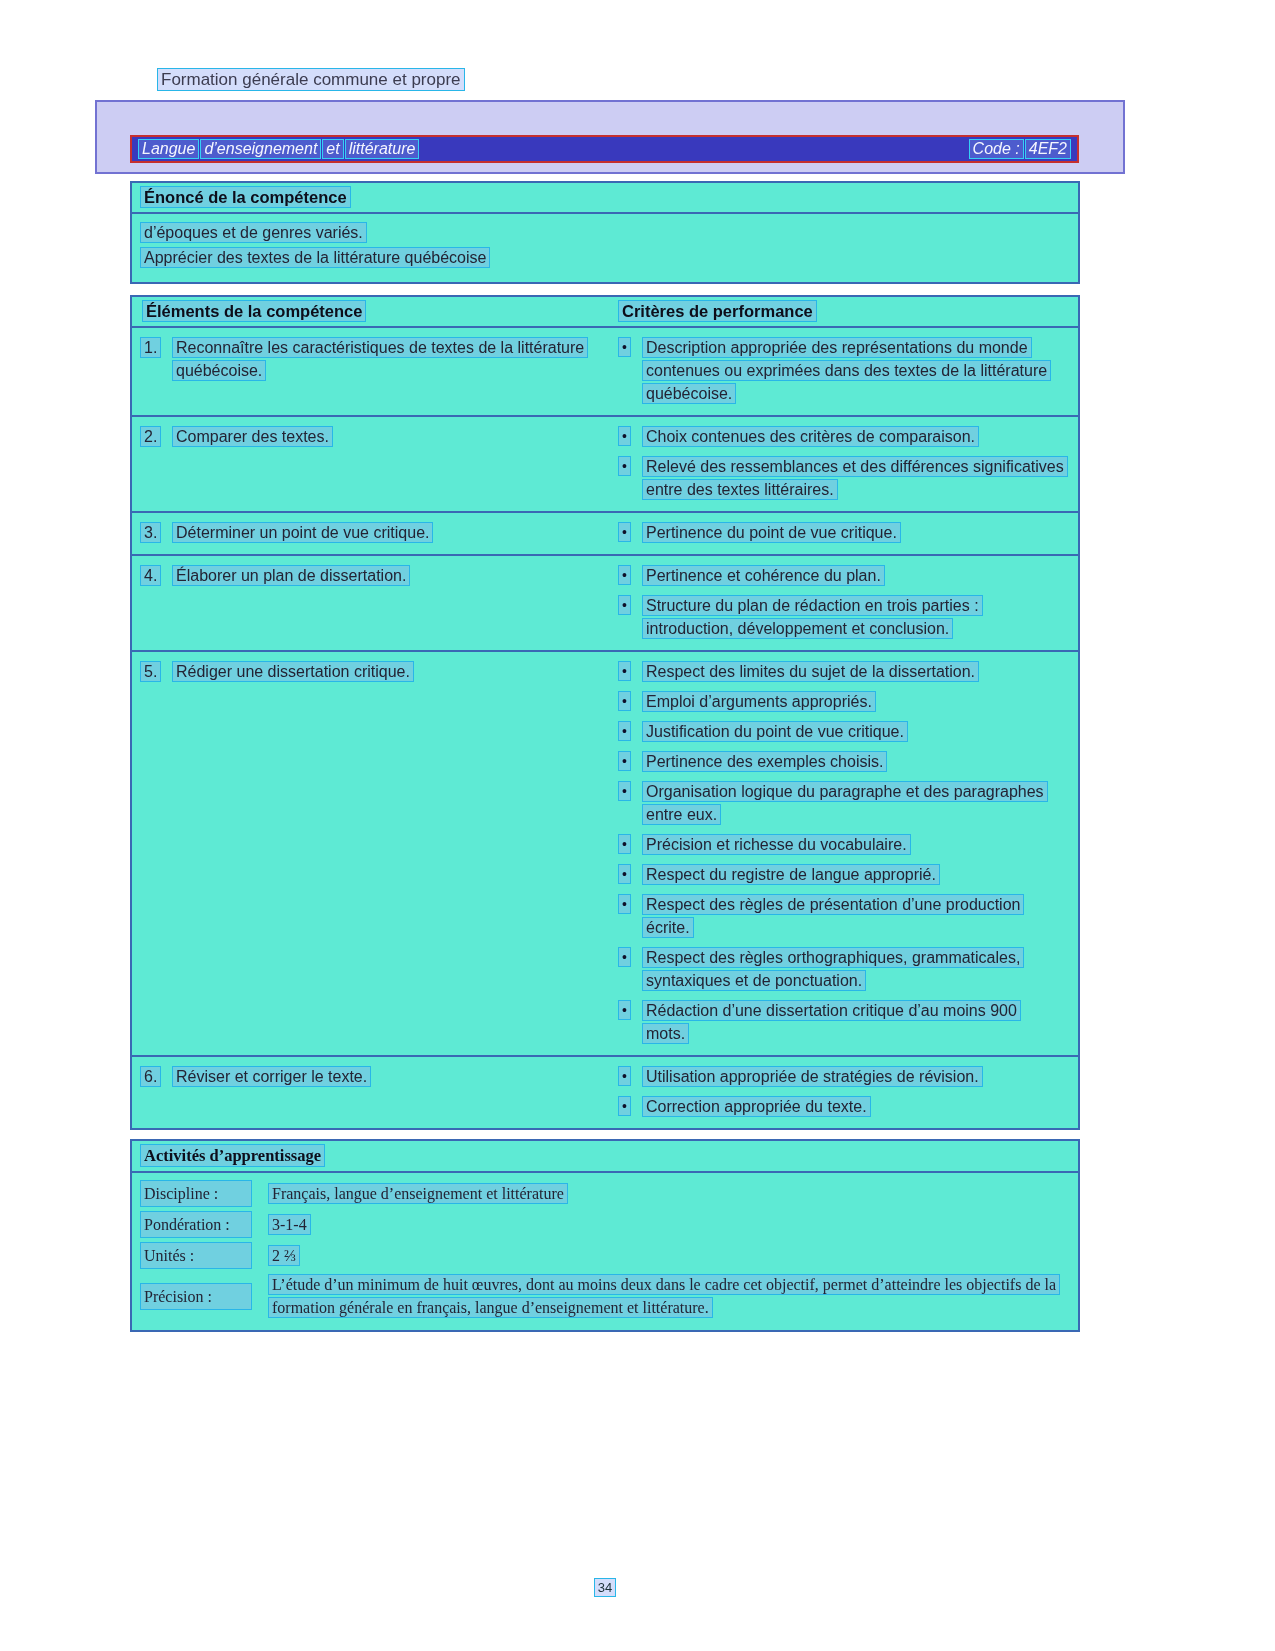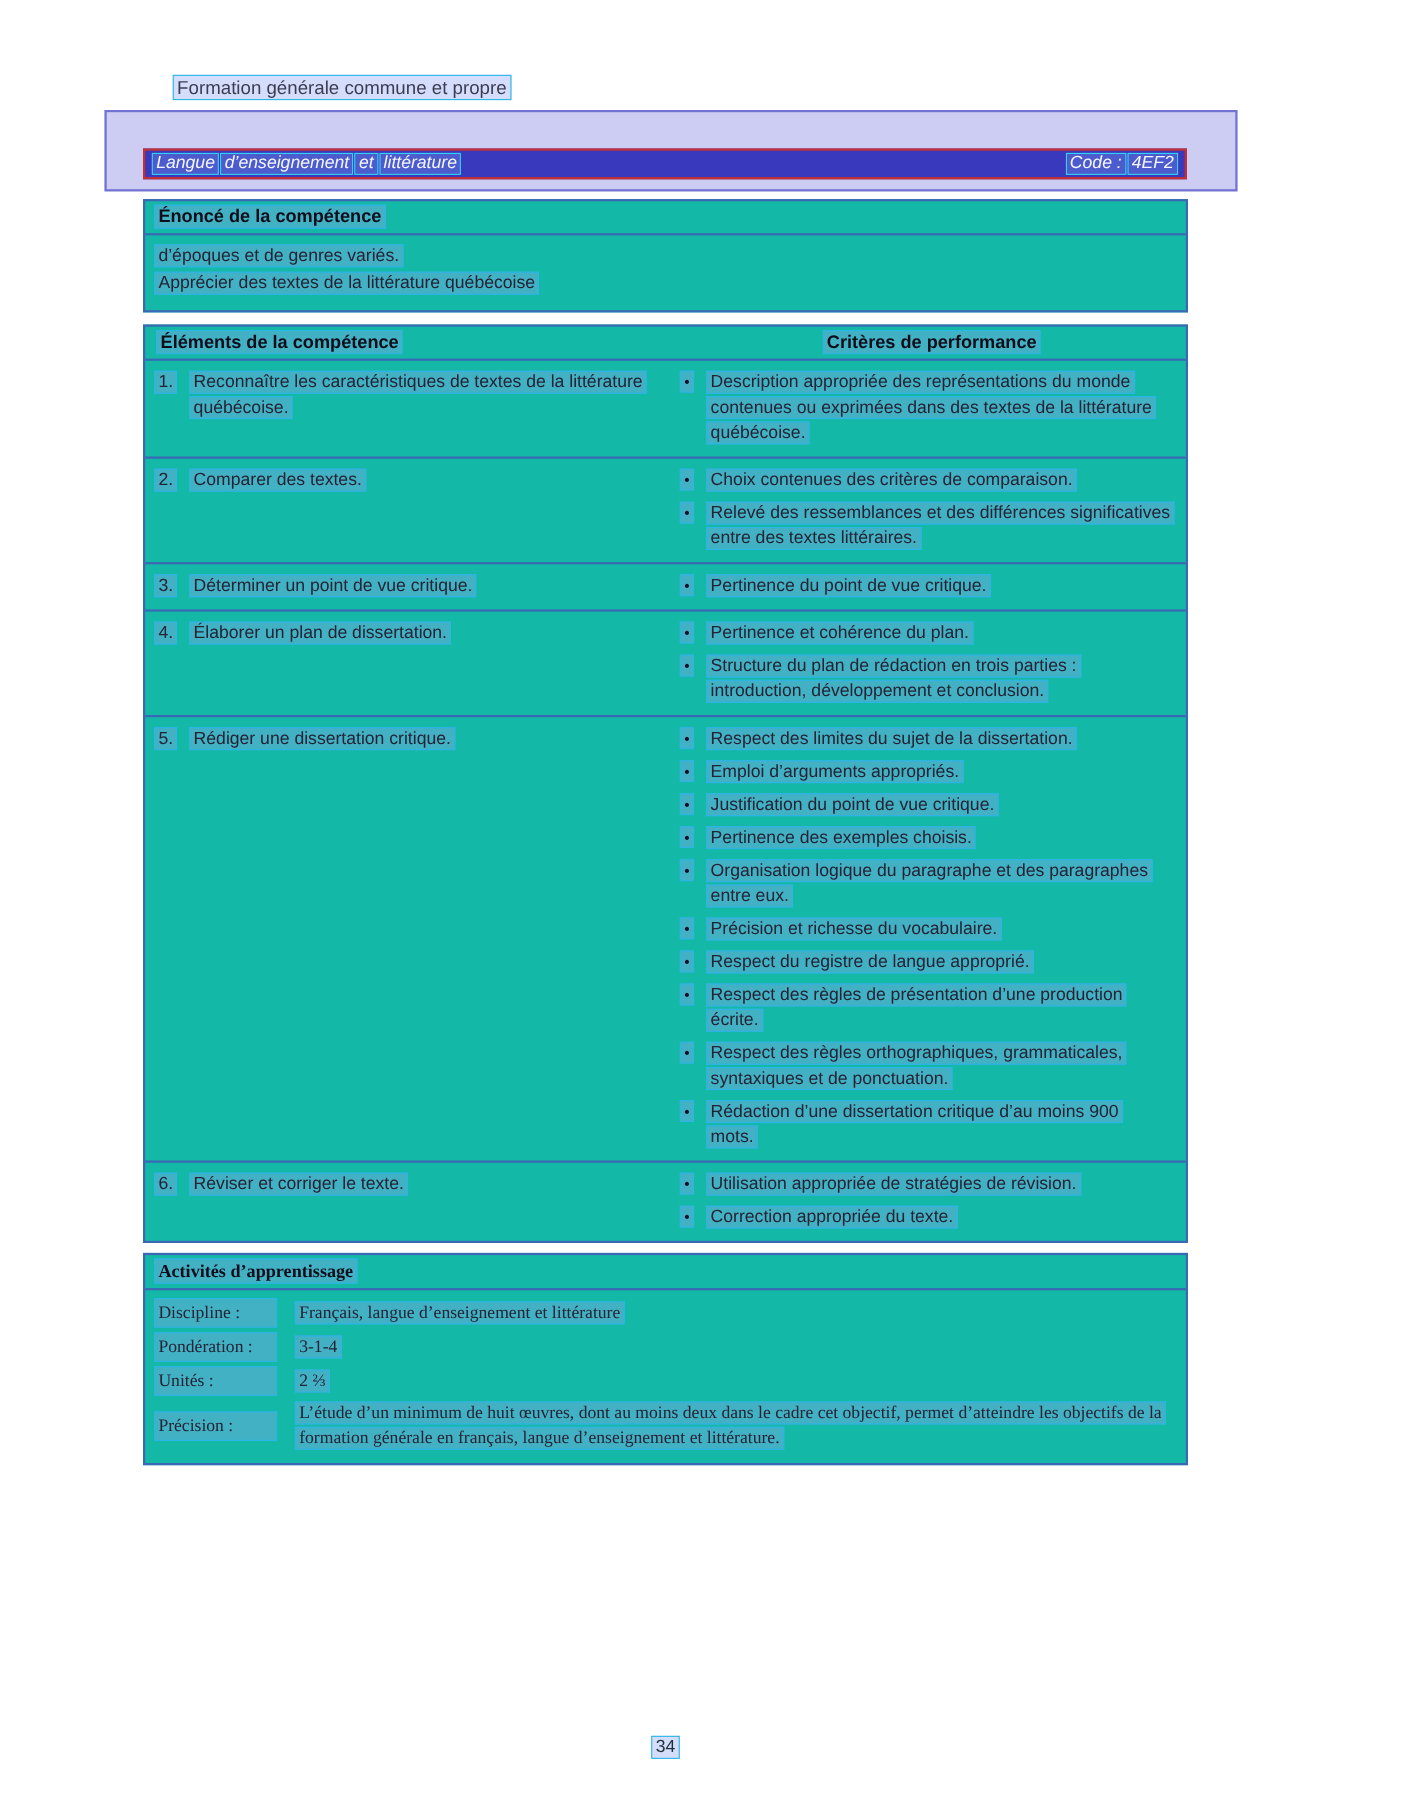--- a/index.html
+++ b/index.html
@@ -40,54 +40,54 @@
     display:flex; justify-content:space-between; align-items:center;
     padding:0 6px; color:#f4f6ff; font-size:16px;
   }
   .banner-title, .banner-code { display:flex; gap:1px; white-space:nowrap;font-style:italic; }
   .objstd { display:flex; margin-top:9px; }
   .objcol { width:478px; padding-left:10px; }
   .stdcol { flex:1; }
   .labital { font-weight:bold; font-style:italic; font-size:18px; color:#2424a6; }
 
   
-  .tbl { width:950px; margin-left:130px; border:2px solid #3a68b4; background:#14b8a6; }
+  .tbl { width:950px; margin-left:130px; border:2px solid #3a68b4; background:#5eead4; }
   .tbl-hdr {
     border-bottom:2px solid #3a68b4;
     padding:5px 8px; font-weight:bold; font-size:16.5px; color:#0d0d1a;
   }
   .tbl-body { padding:7px 8px 11px; font-size:16px; line-height:23px; }
 
   .enonce { margin-top:7px; }
   .en-line { margin-bottom:2px; }
 
   
   .comp { margin-top:11px; }
   .comp-hdr { display:flex; padding:5px 2px; border-bottom:2px solid #3a68b4; font-weight:bold; font-size:16.5px; color:#0d0d1a; }
   .comp-hdr .hcell-el { width:472px; padding-left:8px; }
-  .comp-hdr .hcell-cr { flex:1; padding-left:12px;text-align:center; }
+  .comp-hdr .hcell-cr { flex:1; padding-left:12px; }
   .comp-row { display:flex; padding:8px 0 10px; font-size:16px; line-height:23px; }
   .comp-row + .comp-row { border-top:2px solid #3a68b4; }
   .cell-el { width:472px; padding:0 14px 0 8px; display:flex; align-items:flex-start; }
   .num { width:32px; flex:none; }
   .eltxt { flex:1; }
   .cell-cr { flex:1; padding:0 14px; display:flex; flex-direction:column; gap:7px; }
   .crit { display:flex; align-items:flex-start; }
   .bullet { width:24px; flex:none; font-size:14px; color:#10102a; }
   .crtxt { flex:1; }
 
   
   .act { margin-top:9px;font-family:Liberation Serif, serif; }
   .act .tbl-body { display:flex; flex-direction:column; gap:4px; }
   .act-row { display:flex; align-items:center; }
   .act-label { width:128px; flex:none; }
   .albox { display:inline-block; min-width:112px; }
   .act-value { flex:1; }
 
-  .footer { width:950px; margin-left:130px; margin-top:248px; text-align:center; font-size:16px; color:#1c3038; }
+  .footer { width:950px; margin-left:130px; margin-top:248px; text-align:center; font-size:13px; color:#1c3038; }
 </style>
 </head>
 <body>
 
 <div class="page">
 
   <div class="top-note">
     <span class="hl">Formation générale commune et propre</span>
   </div>
 

